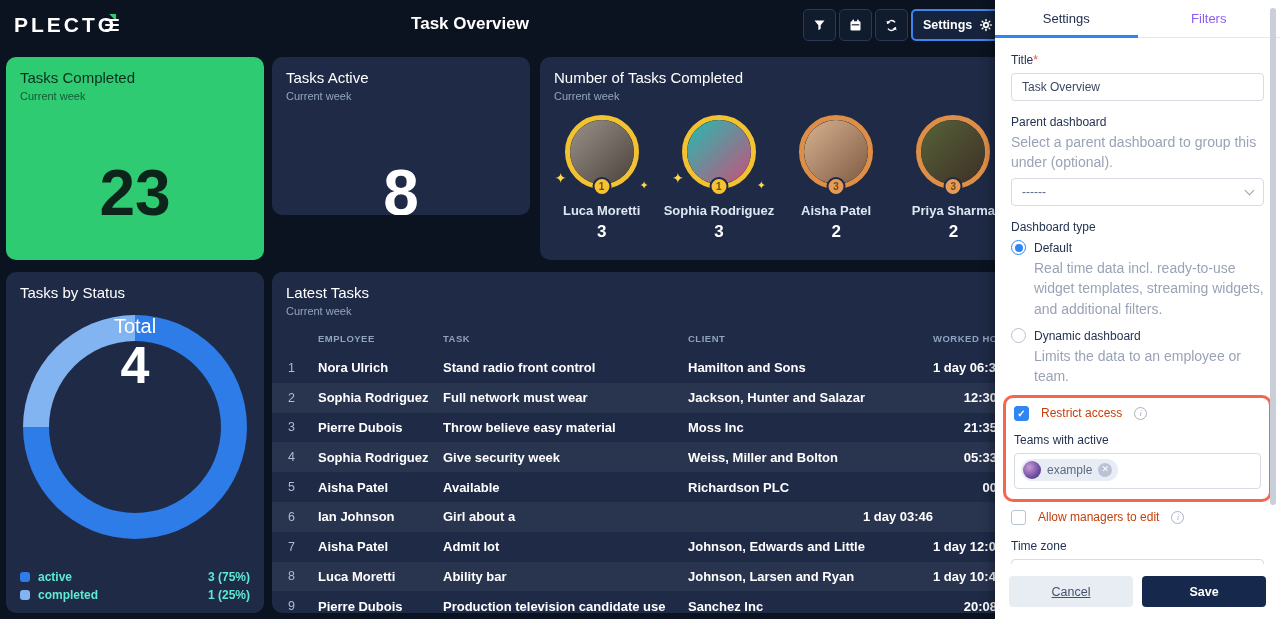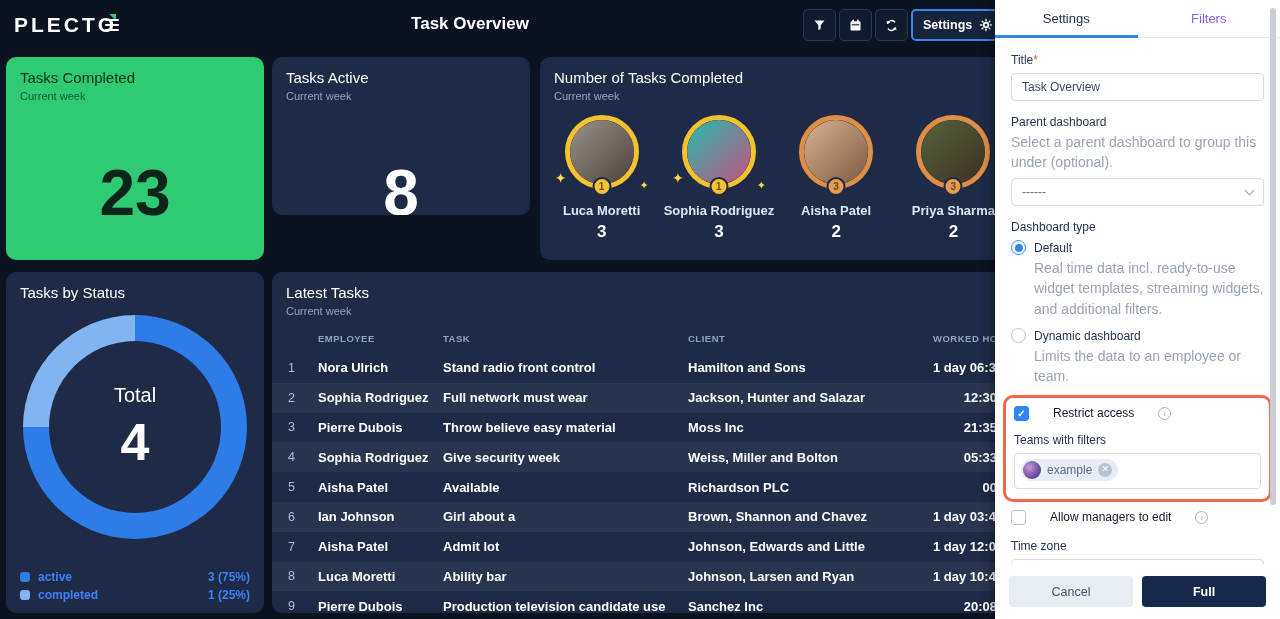--- a/index.html
+++ b/index.html
@@ -44,25 +44,25 @@
   .avatar-photo{width:100%;height:100%;border-radius:50%;}
   .rank-badge{position:absolute;left:50%;bottom:-7px;transform:translateX(-50%);width:19px;height:19px;border-radius:50%;font-size:10px;font-weight:bold;color:#6e4e10;display:flex;align-items:center;justify-content:center;border:2px solid #1e2a46;}
   .sparkle::before{content:"✦";position:absolute;left:-10px;bottom:3px;color:#ffd84d;font-size:14px;}
   .sparkle::after{content:"✦";position:absolute;right:-10px;bottom:-3px;color:#ffd84d;font-size:11px;}
   .person-name{margin-top:14px;font-size:13px;font-weight:bold;color:#dde6f3;white-space:nowrap;}
   .person-value{margin-top:4px;font-size:17px;font-weight:bold;color:#fff;}
 
   
   .donut{position:relative;width:224px;height:224px;margin:14px auto 0;border-radius:50%;}
   .donut-hole{position:absolute;inset:26px;background:#1e2a46;border-radius:50%;}
-  .donut-center{position:absolute;inset:0;display:flex;flex-direction:column;align-items:center;justify-content:center;gap:8px;}
+  .donut-center{position:absolute;inset:0;display:flex;flex-direction:column;align-items:center;justify-content:flex-start;}
   .donut-label{font-size:20px;color:#fff;}
   .donut-value{font-size:52px;font-weight:bold;color:#fff;line-height:1.05;}
   .legend{position:absolute;left:14px;right:14px;bottom:11px;}
-  .legend-row{display:flex;align-items:center;font-size:12px;font-weight:bold;color:#3b82f6;margin-top:4px;}
+  .legend-row{display:flex;align-items:center;font-size:12px;font-weight:bold;color:#5eead4;margin-top:4px;}
   .swatch{width:10px;height:10px;border-radius:3px;margin-right:8px;}
   .legend-val{margin-left:auto;}
 
   
   .table-head,.trow{display:grid;grid-template-columns:30px 125px 245px 245px 1fr;padding:0 15px 0 16px;align-items:center;}
   .table-head{margin-top:16px;font-size:9.5px;font-weight:bold;letter-spacing:.5px;color:#8fa2c0;}
   .hours{text-align:right;white-space:nowrap;}
   .trows{margin-top:9px;}
   .trow{height:29.8px;font-size:13px;font-weight:bold;color:#fff;white-space:nowrap;}
   .trow:nth-child(even){background:rgba(255,255,255,.05);}
@@ -80,34 +80,34 @@
   .text-input{width:100%;height:28px;border:1px solid #d6dbe4;border-radius:4px;padding:0 10px;font-size:12px;color:#3c4a61;font-family:"Liberation Sans",sans-serif;background:#fff;}
   .helper{font-size:14px;color:#9aa3b5;line-height:1.4;margin:-2px 0 6px;}
   .select{height:28px;border:1px solid #d6dbe4;border-radius:4px;display:flex;align-items:center;justify-content:space-between;padding:0 10px;font-size:12px;color:#5a6a82;cursor:pointer;}
   .chev{width:7px;height:7px;border-right:1.6px solid #9aa3b5;border-bottom:1.6px solid #9aa3b5;transform:rotate(45deg);margin-top:-3px;}
   .mt8{margin-top:8px;}.mt12{margin-top:12px;}.mt14{margin-top:14px;}
   .radio-row{display:flex;gap:8px;align-items:center;margin-top:9px;font-size:12px;color:#243350;}
   .radio{width:15px;height:15px;border-radius:50%;border:1.5px solid #b9c2d0;flex:0 0 15px;cursor:pointer;}
   .radio.selected{border-color:#2f86f1;position:relative;}
   .radio.selected::after{content:"";position:absolute;inset:2.5px;background:#2f86f1;border-radius:50%;}
   .radio-desc{margin:3px 0 0 23px;font-size:14px;color:#9aa3b5;line-height:1.45;}
-  .check-row{display:flex;align-items:center;gap:24px;font-size:12px;color:#0f172a;}
+  .check-row{display:flex;align-items:center;gap:12px;font-size:12px;color:#c2410c;}
   .checkbox{width:15px;height:15px;border-radius:3px;border:1.5px solid #b9c2d0;background:#fff;flex:0 0 15px;cursor:pointer;}
   .checkbox.checked{background:#2f86f1;border-color:#2f86f1;display:flex;align-items:center;justify-content:center;}
   .checkbox.checked::after{content:"✓";color:#fff;font-size:10px;font-weight:bold;}
   .info{width:13px;height:13px;border-radius:50%;border:1px solid #a9b2c2;color:#a9b2c2;display:inline-flex;align-items:center;justify-content:center;flex:0 0 13px;}
   .info::after{content:"i";font-size:9px;font-family:"Liberation Serif",serif;font-style:italic;}
   .highlight{border:3px solid #f4674e;border-radius:10px;margin:8px -8px 2px;padding:6px 8px 10px;}
   .teams-box{border:1px solid #d6dbe4;border-radius:4px;padding:5px 6px;min-height:31px;margin-top:2px;}
   .tag{display:inline-flex;align-items:center;gap:6px;background:#e7ecf5;border-radius:12px;padding:2px 6px 2px 2px;font-size:12px;color:#5d6b82;justify-content:flex-end;}
   .tag-avatar{width:18px;height:18px;border-radius:50%;background:radial-gradient(circle at 35% 35%,#c99bd6,#6e4fa0 60%,#3c2e66);}
   .tag-close{width:14px;height:14px;border-radius:50%;background:#b9c3d3;color:#fff;font-size:9px;line-height:1;display:flex;align-items:center;justify-content:center;cursor:pointer;}
   .panel-footer{position:absolute;left:0;right:0;bottom:0;padding:12px 14px;background:#fff;display:flex;gap:9px;}
   .btn{flex:1;height:31px;border-radius:4px;display:flex;align-items:center;justify-content:center;font-size:12.5px;cursor:pointer;}
-  .btn.cancel{background:#e8ecf3;color:#44516b;}
+  .btn.cancel{background:#e8ecf3;color:#44516b;text-decoration:underline;}
   .btn.save{background:#16294d;color:#fff;font-weight:bold;}
   .scroll-thumb{position:absolute;right:4px;top:8px;width:6px;height:497px;background:#c9ced8;border-radius:3px;}
 </style>
 </head>
 <body>
 
 <div class="app">
 
   <div class="topbar">
     <div class="logo"><span>PLECT</span><span class="logo-o"><span>O</span><span class="logo-wedge"></span></span></div>
@@ -304,21 +304,20 @@
     <span class="cell-employee">Aisha Patel</span>
     <span class="cell-task">Available</span>
     <span class="cell-client">Richardson PLC</span>
     <span class="hours">00</span>
   </div>
 
   <div class="trow">
     <span class="row-index">6</span>
     <span class="cell-employee">Ian Johnson</span>
     <span class="cell-task">Girl about a</span>
-    <span class="cell-client">Brown, Shannon and Chavez</span>
     <span class="hours">1 day 03:46</span>
   </div>
 
   <div class="trow">
     <span class="row-index">7</span>
     <span class="cell-employee">Aisha Patel</span>
     <span class="cell-task">Admit lot</span>
     <span class="cell-client">Johnson, Edwards and Little</span>
     <span class="hours">1 day 12:06</span>
   </div>
@@ -369,21 +368,21 @@
         <span>Dynamic dashboard</span>
       </div>
       <div class="radio-desc">Limits the data to an employee or team.</div>
 
       <div class="highlight">
         <div class="check-row" style="margin-top:2px;">
           <span class="checkbox checked"></span>
           <span>Restrict access</span>
           <span class="info"></span>
         </div>
-        <label class="field-label mt12">Teams with filters</label>
+        <label class="field-label mt12">Teams with active</label>
         <div class="teams-box">
           <span class="tag">
             <span class="tag-avatar"></span>
             <span>example</span>
             <span class="tag-close">✕</span>
           </span>
         </div>
       </div>
 
       <div class="check-row mt8">
@@ -407,17 +406,17 @@
       <div class="check-row mt14">
         <span class="checkbox checked"></span>
         <span>Use the new design</span>
       </div>
 
       
     </div>
 
     <div class="panel-footer">
       <div class="btn cancel">Cancel</div>
-      <div class="btn save">Full</div>
+      <div class="btn save">Save</div>
     </div>
     <div class="scroll-thumb"></div>
   </div>
 </div>
 
 </body></html>

